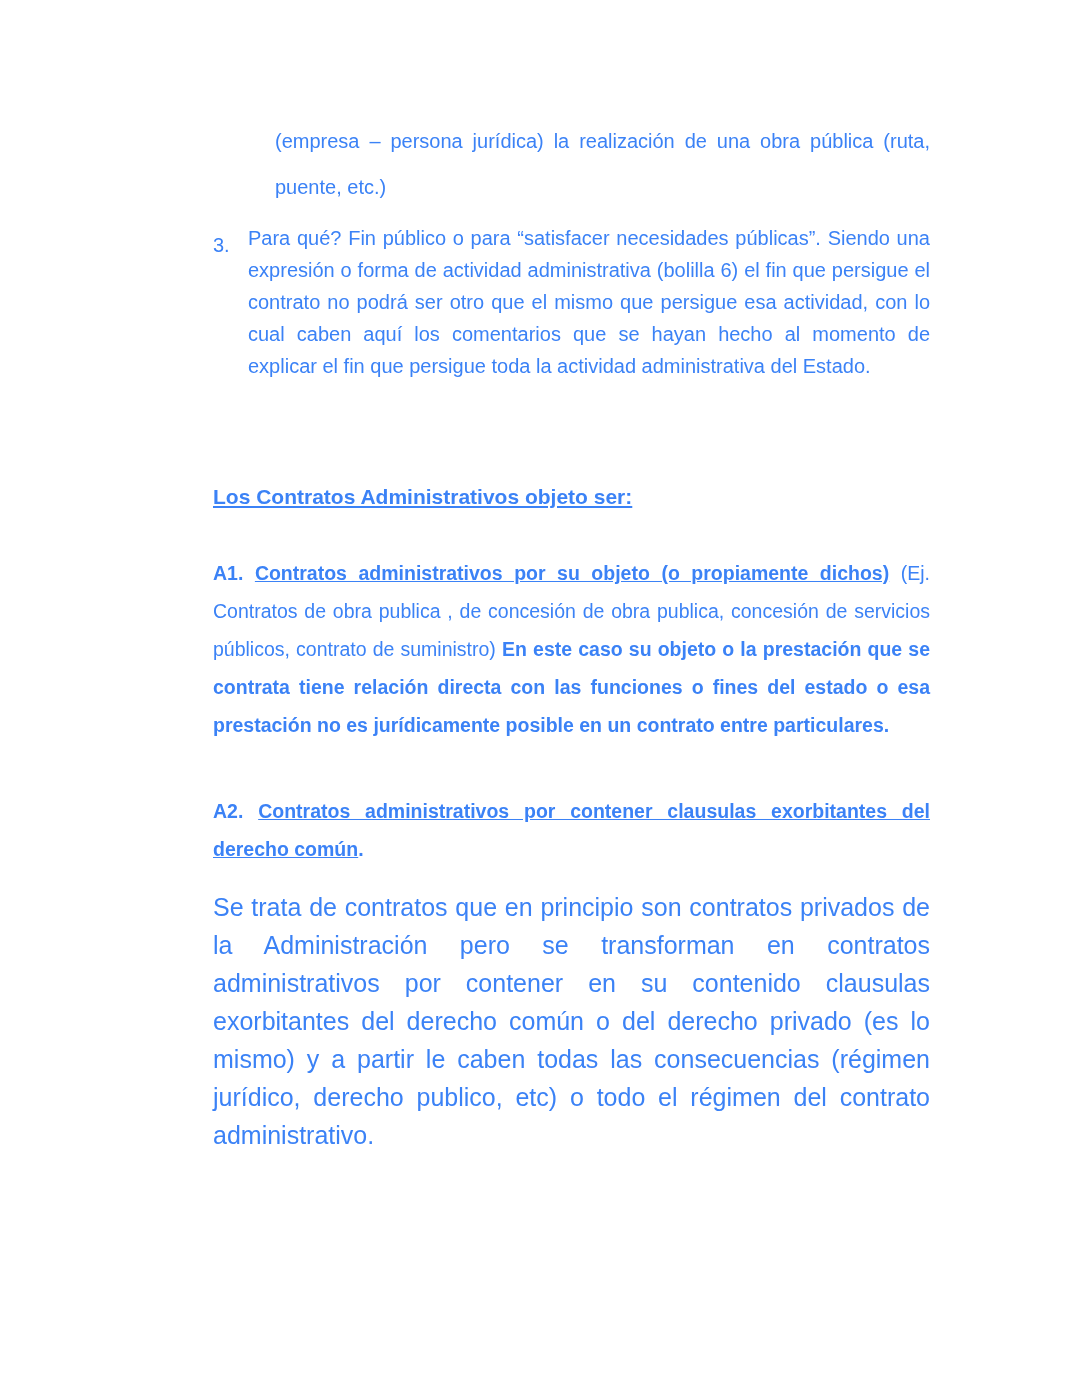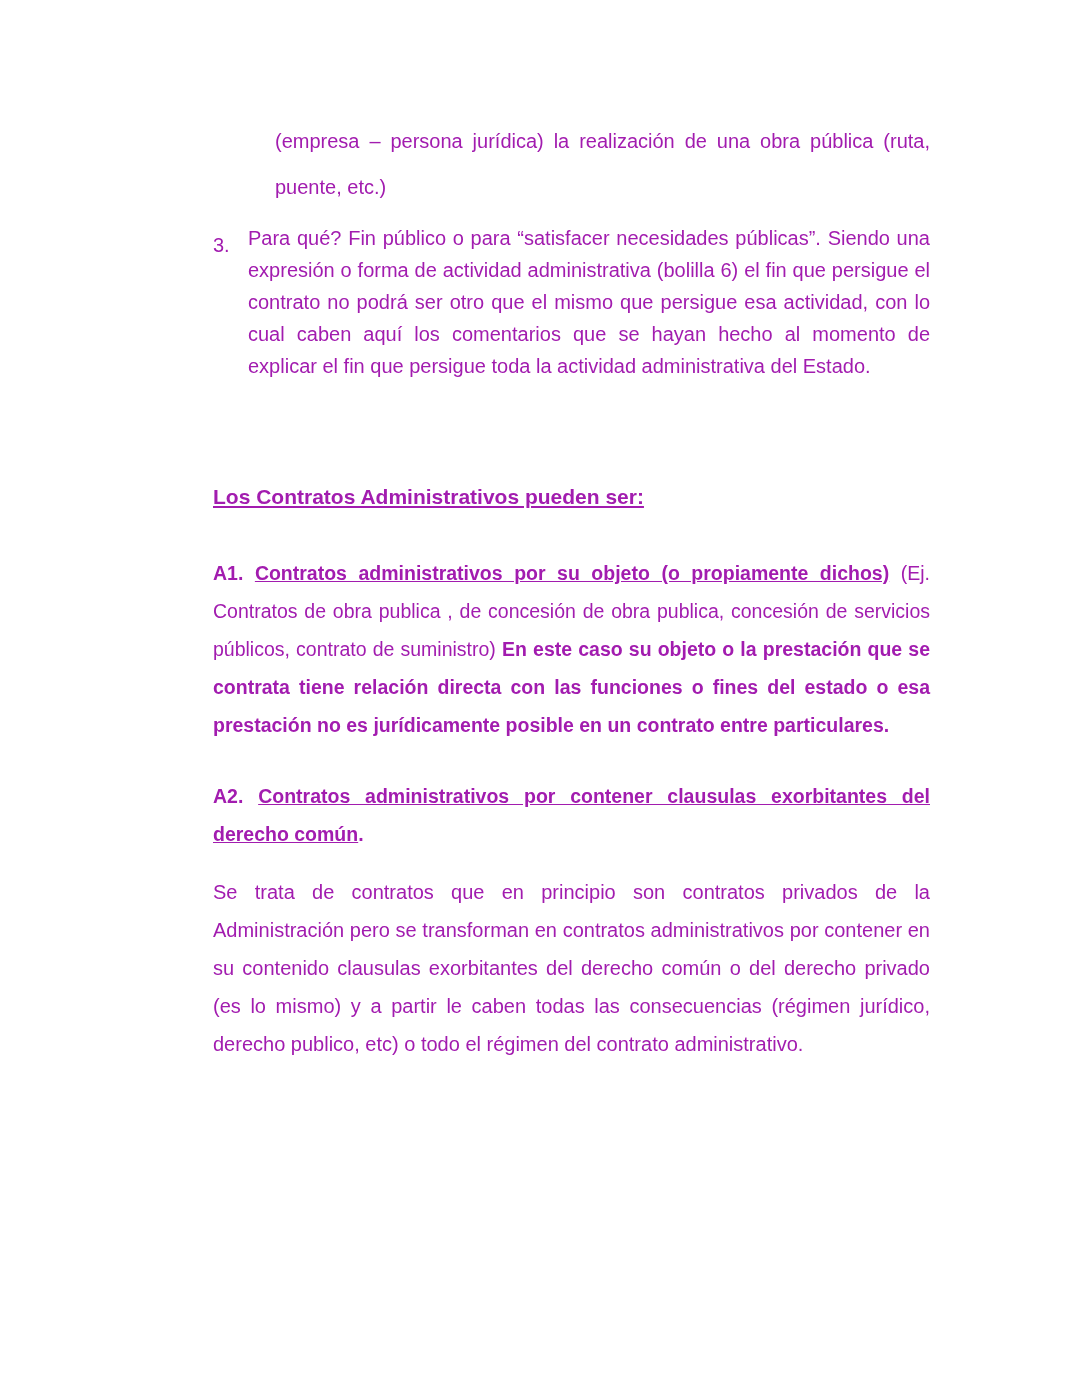--- a/index.html
+++ b/index.html
@@ -10,21 +10,21 @@
   .page {
     position: relative;
     width: 1080px;
     height: 1397px;
     margin: 0 auto;
     box-sizing: border-box;
     background: #ffffff;
     padding: 118px 150px 40px 213px;
     font-family: "Liberation Sans", sans-serif;
     font-size: 20px;
-    color: #a21caf;
+    color: #3b82f6;
     overflow: hidden;
   }
   p { margin: 0; }
   .justify { text-align: justify; }
   .b { font-weight: bold; }
   .u { text-decoration: underline; }
 
   .continuation {
     margin-left: 62px;
     width: 655px;
@@ -50,49 +50,49 @@
     font-size: 21px;
     line-height: 46px;
   }
 
   .para-a1 {
     margin-top: 34px;
     line-height: 38px;
     font-size: 19.5px;
   }
   .para-a2-heading {
-    margin-top: 33px;
+    margin-top: 48px;
     line-height: 38px;
     font-size: 19.5px;
     font-weight: bold;
   }
   .para-a2-body {
     margin-top: 20px;
     line-height: 38px;
-    font-size: 20px;
+    font-size: 25px;
   }
 </style>
 </head>
 <body>
 
 <div class="page">
 
   <p class="continuation justify">
     <span>(empresa – persona jurídica) la realización de una obra pública (ruta, puente, etc.)</span>
   </p>
 
   <div class="numbered">
     <span class="num">3.</span>
     <div class="num-text justify">
       <span>Para qué? Fin público o para “satisfacer necesidades públicas”. Siendo una expresión o forma de actividad administrativa (bolilla 6) el fin que persigue el contrato no podrá ser otro que el mismo que persigue esa actividad, con lo cual caben aquí los comentarios que se hayan hecho al momento de explicar el fin que persigue toda la actividad administrativa del Estado.</span>
     </div>
   </div>
 
   <p class="section-heading">
-    <span class="u">Los Contratos Administrativos pueden ser:</span>
+    <span class="u">Los Contratos Administrativos objeto ser:</span>
   </p>
 
   <p class="para-a1 justify">
     <span class="b">A1. </span><span class="b u">Contratos administrativos por su objeto (o propiamente dichos)</span><span> (Ej. Contratos de obra publica , de concesión de obra publica, concesión de servicios públicos, contrato de suministro) </span><span class="b">En este caso su objeto o la prestación que se contrata tiene relación directa con las funciones o fines del estado o esa prestación no es jurídicamente posible en un contrato entre particulares.</span>
   </p>
 
   <p class="para-a2-heading justify">
     <span>A2. </span><span class="u">Contratos administrativos por contener clausulas exorbitantes del derecho común</span><span>.</span>
   </p>
 

